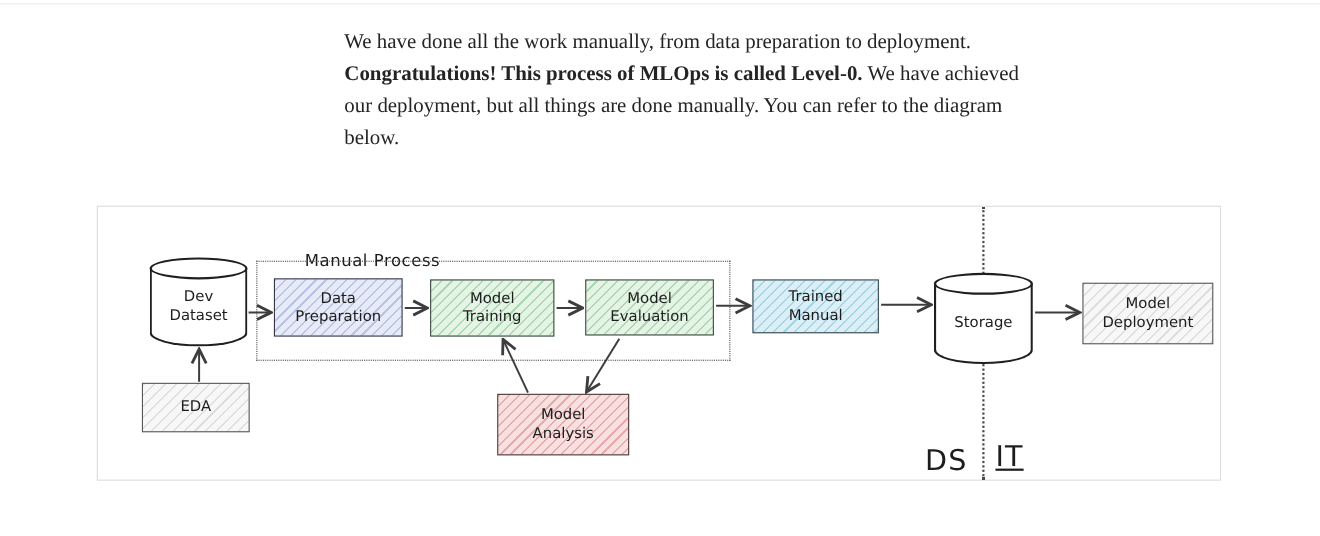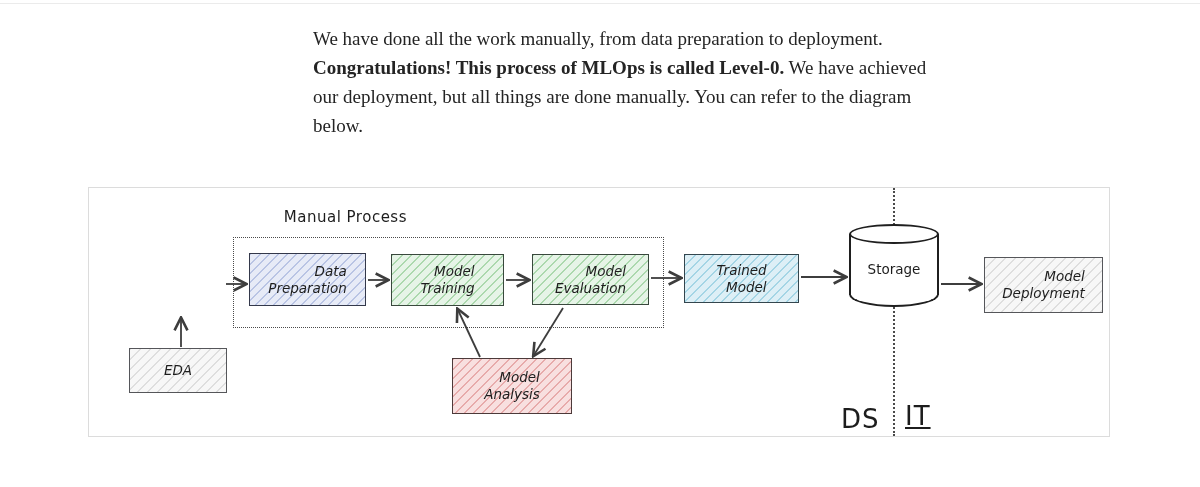--- a/index.html
+++ b/index.html
@@ -14,33 +14,33 @@
              font-family:"Liberation Serif","DejaVu Serif",serif;
              font-size:19px; line-height:29px; color:#242424; }
   .article b { font-weight:bold; }
 
   
   .frame { position:absolute; left:88px; top:187px; width:1022px; height:250px;
            background:#fff; border:1px solid #dcdcdc; }
 
   .hand { font-family:"DejaVu Sans", sans-serif; color:#1d1d1d; }
 
-  .mp-label { position:absolute; left:188px; top:20px; width:130px; font-size:15px;
-              letter-spacing:0.5px;text-align:right; }
+  .mp-label { position:absolute; left:188px; top:40px; width:130px; font-size:15px;
+              letter-spacing:0.5px; }
 
   .dashed-group { position:absolute; left:144px; top:49px; width:431px; height:91px;
                   border:1.5px dotted #4a4a4a; }
 
   .lane-line { position:absolute; left:804px; top:0; height:248px; width:0;
                border-left:2px dotted #4a4a4a; z-index:0; }
   .lane-label { position:absolute; font-size:26px; letter-spacing:1px; z-index:2; }
 
   
   .node { position:absolute; display:flex; align-items:center; justify-content:center;
-          text-align:right; z-index:1;font-style:italic; }
+          text-align:center; z-index:1; }
   .nlabel { white-space:pre-line; font-size:13.5px; line-height:17px; }
   .box { border:1.6px solid #38393b; }
   .box.blue  { background:repeating-linear-gradient(135deg,#b9c4e4 0 1.4px,transparent 1.4px 6.5px),#e7ebf7; border-color:#33384a; }
   .box.green { background:repeating-linear-gradient(135deg,#abd8ad 0 1.4px,transparent 1.4px 6.5px),#e6f4e7; border-color:#39483d; }
   .box.cyan  { background:repeating-linear-gradient(135deg,#a4d5e5 0 1.4px,transparent 1.4px 6.5px),#ddeff6; border-color:#34464e; }
   .box.pink  { background:repeating-linear-gradient(135deg,#e7abab 0 1.4px,transparent 1.4px 6.5px),#f8e0e0; border-color:#4c3a3a; }
   .box.gray  { background:repeating-linear-gradient(135deg,#dedede 0 1.4px,transparent 1.4px 7px),#f7f7f7; border-color:#55565a; }
 
   
   .cylinder { position:absolute; z-index:2; }
@@ -70,20 +70,26 @@
 
   <div class="frame">
 
     <div class="lane-line"></div>
     <div class="lane-label hand" style="left:752px; top:216px;">DS</div>
     <div class="lane-label hand" style="left:816px; top:213px;text-decoration:underline;">IT</div>
 
     <div class="mp-label hand">Manual Process</div>
     <div class="dashed-group"></div>
 
+    <div class="cylinder" style="left:47px; top:46px; width:89px; height:81px;">
+      <div class="cyl-body"></div>
+      <div class="cyl-top"></div>
+      <div class="cyl-label hand nlabel">Dev
+Dataset</div>
+    </div>
 
     <div class="node box gray" style="left:40px; top:160px; width:98px; height:45px;">
       <span class="nlabel hand">EDA</span>
     </div>
 
     <div class="node box blue" style="left:160px; top:65px; width:117px; height:53px;">
       <span class="nlabel hand">Data
 Preparation</span>
     </div>
 
@@ -97,24 +103,24 @@
 Evaluation</span>
     </div>
 
     <div class="node box pink" style="left:363px; top:170px; width:120px; height:56px;">
       <span class="nlabel hand">Model
 Analysis</span>
     </div>
 
     <div class="node box cyan" style="left:595px; top:66px; width:115px; height:49px;">
       <span class="nlabel hand">Trained
-Model</span>
+Manual</span>
     </div>
 
-    <div class="cylinder" style="left:760px; top:36px; width:90px; height:83px;padding-left:40px;">
+    <div class="cylinder" style="left:760px; top:60px; width:90px; height:83px;padding-left:40px;">
       <div class="cyl-body"></div>
       <div class="cyl-top"></div>
       <div class="cyl-label hand nlabel">Storage</div>
     </div>
 
     <div class="node box gray" style="left:895px; top:69px; width:119px; height:56px;">
       <span class="nlabel hand">Model
 Deployment</span>
     </div>
 

